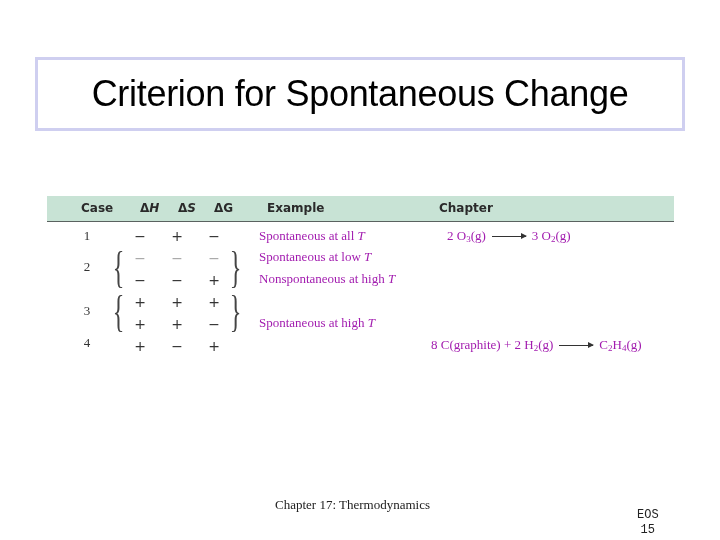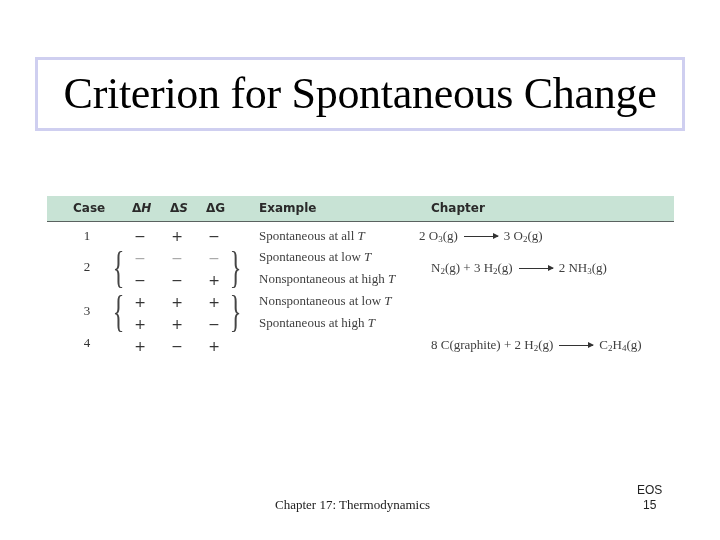--- a/index.html
+++ b/index.html
@@ -1,36 +1,36 @@
 <!DOCTYPE html>
 <html><head>
 <meta charset="utf-8">
 <style>
   html, body { margin: 0; padding: 0; }
   body { width: 720px; height: 540px; background: #ffffff; position: relative; overflow: hidden; font-family: "Liberation Serif", serif; color: #000; }
   .title-box { position: absolute; left: 35px; top: 57px; width: 650px; height: 74px; border: 3px solid #cfcff0; box-sizing: border-box; display: flex; align-items: center; justify-content: center; background: #fff; }
-  .title-text { font-family: Liberation Serif, serif; font-size: 44px; line-height: 1; white-space: nowrap; letter-spacing: -0.3px; }
+  .title-text { font-family: Liberation Sans, sans-serif; font-size: 36px; line-height: 1; white-space: nowrap; letter-spacing: -0.3px; }
 
   .table-wrap { position: absolute; left: 47px; top: 196px; width: 627px; }
   .thead { position: relative; height: 25px; background: #c8e3d5; border-bottom: 1.5px solid #5a6260; }
-  .th { position: absolute; top: 5px; font-family: "DejaVu Sans", sans-serif; font-weight: bold; font-size: 12px; color: #2a2a2a; white-space: nowrap; }
+  .th { position: absolute; top: 5px; font-family: "DejaVu Sans", sans-serif; font-weight: bold; font-size: 12px; color: #2a2a2a; white-space: nowrap; margin-left: 8px; }
   .th i { font-style: italic; }
   .tbody { position: relative; height: 132px; }
-  .cell { position: absolute; font-family: "Liberation Serif", serif; font-size: 13px; color: #404040; white-space: nowrap; }
+  .cell { position: absolute; font-family: "Liberation Serif", serif; font-size: 13px; color: #a21caf; white-space: nowrap; }
   .sign { position: absolute; width: 18px; text-align: center; font-family: "DejaVu Sans", sans-serif; font-size: 14px; color: #333; line-height: 1; }
   .sign.light { color: #a8a8a8; }
   .casenum { position: absolute; width: 20px; text-align: center; font-family: "Liberation Serif", serif; font-size: 13px; color: #333; }
   .brace { position: absolute; font-family: "Liberation Serif", serif; font-weight: 100; color: #444; transform: scaleX(0.55); transform-origin: center; line-height: 1; }
   sub { font-size: 9px; vertical-align: -2px; line-height: 0; }
   .arrow { display: inline-block; width: 34px; height: 1px; background: #333; vertical-align: middle; margin: 0 6px; position: relative; top: -1px; }
   .arrow::after { content: ""; position: absolute; right: -1px; top: -3px; border-left: 6px solid #333; border-top: 3.5px solid transparent; border-bottom: 3.5px solid transparent; }
   .it { font-style: italic; }
 
   .footer-center { position: absolute; left: 275px; top: 497px; font-family: "Liberation Serif", serif; font-size: 13px; color: #222; }
-  .footer-right { position: absolute; left: 637px; top: 483px; font-family: Liberation Sans, sans-serif; font-size: 12px; color: #222; text-align: center; line-height: 15px; }
+  .footer-right { position: absolute; left: 637px; top: 508px; font-family: Liberation Mono, monospace; font-size: 12px; color: #222; text-align: center; line-height: 15px; }
 </style>
 </head>
 <body>
 
 <div class="title-box">
   <span class="title-text">Criterion for Spontaneous Change</span>
 </div>
 
 <div class="table-wrap">
   <div class="thead">
@@ -74,26 +74,24 @@
     <span class="sign" style="left:121px; top:95px">+</span>
     <span class="sign" style="left:158px; top:95px">−</span>
 
     <span class="sign" style="left:84px; top:117px">+</span>
     <span class="sign" style="left:121px; top:117px">−</span>
     <span class="sign" style="left:158px; top:117px">+</span>
 
     <span class="cell" style="left:212px; top:6px"><span>Spontaneous at all </span><span class="it">T</span></span>
     <span class="cell" style="left:212px; top:27px"><span>Spontaneous at low </span><span class="it">T</span></span>
     <span class="cell" style="left:212px; top:49px"><span>Nonspontaneous at high </span><span class="it">T</span></span>
-    <span class="cell" style="left:212px; top:71px"><span>Nonspontaneous at low </span><span class="it">T</span></span>
     <span class="cell" style="left:212px; top:93px"><span>Spontaneous at high </span><span class="it">T</span></span>
 
-    <span class="cell" style="left:372px; top:6px"><span>2 O</span><sub>3</sub><span>(g)</span><span class="arrow"></span><span>3 O</span><sub>2</sub><span>(g)</span></span>
+    <span class="cell" style="left:400px; top:6px"><span>2 O</span><sub>3</sub><span>(g)</span><span class="arrow"></span><span>3 O</span><sub>2</sub><span>(g)</span></span>
 
-    <span class="cell" style="left:384px; top:38px"><span>N</span><sub>2</sub><span>(g) + 3 H</span><sub>2</sub><span>(g)</span><span class="arrow"></span><span>2 NH</span><sub>3</sub><span>(g)</span></span>
 
 
     <span class="cell" style="left:384px; top:115px"><span>8 C(graphite) + 2 H</span><sub>2</sub><span>(g)</span><span class="arrow"></span><span>C</span><sub>2</sub><span>H</span><sub>4</sub><span>(g)</span></span>
   </div>
 </div>
 
 <div class="footer-center">Chapter 17: Thermodynamics</div>
 <div class="footer-right">
   <div>EOS</div>
   <div>15</div>

